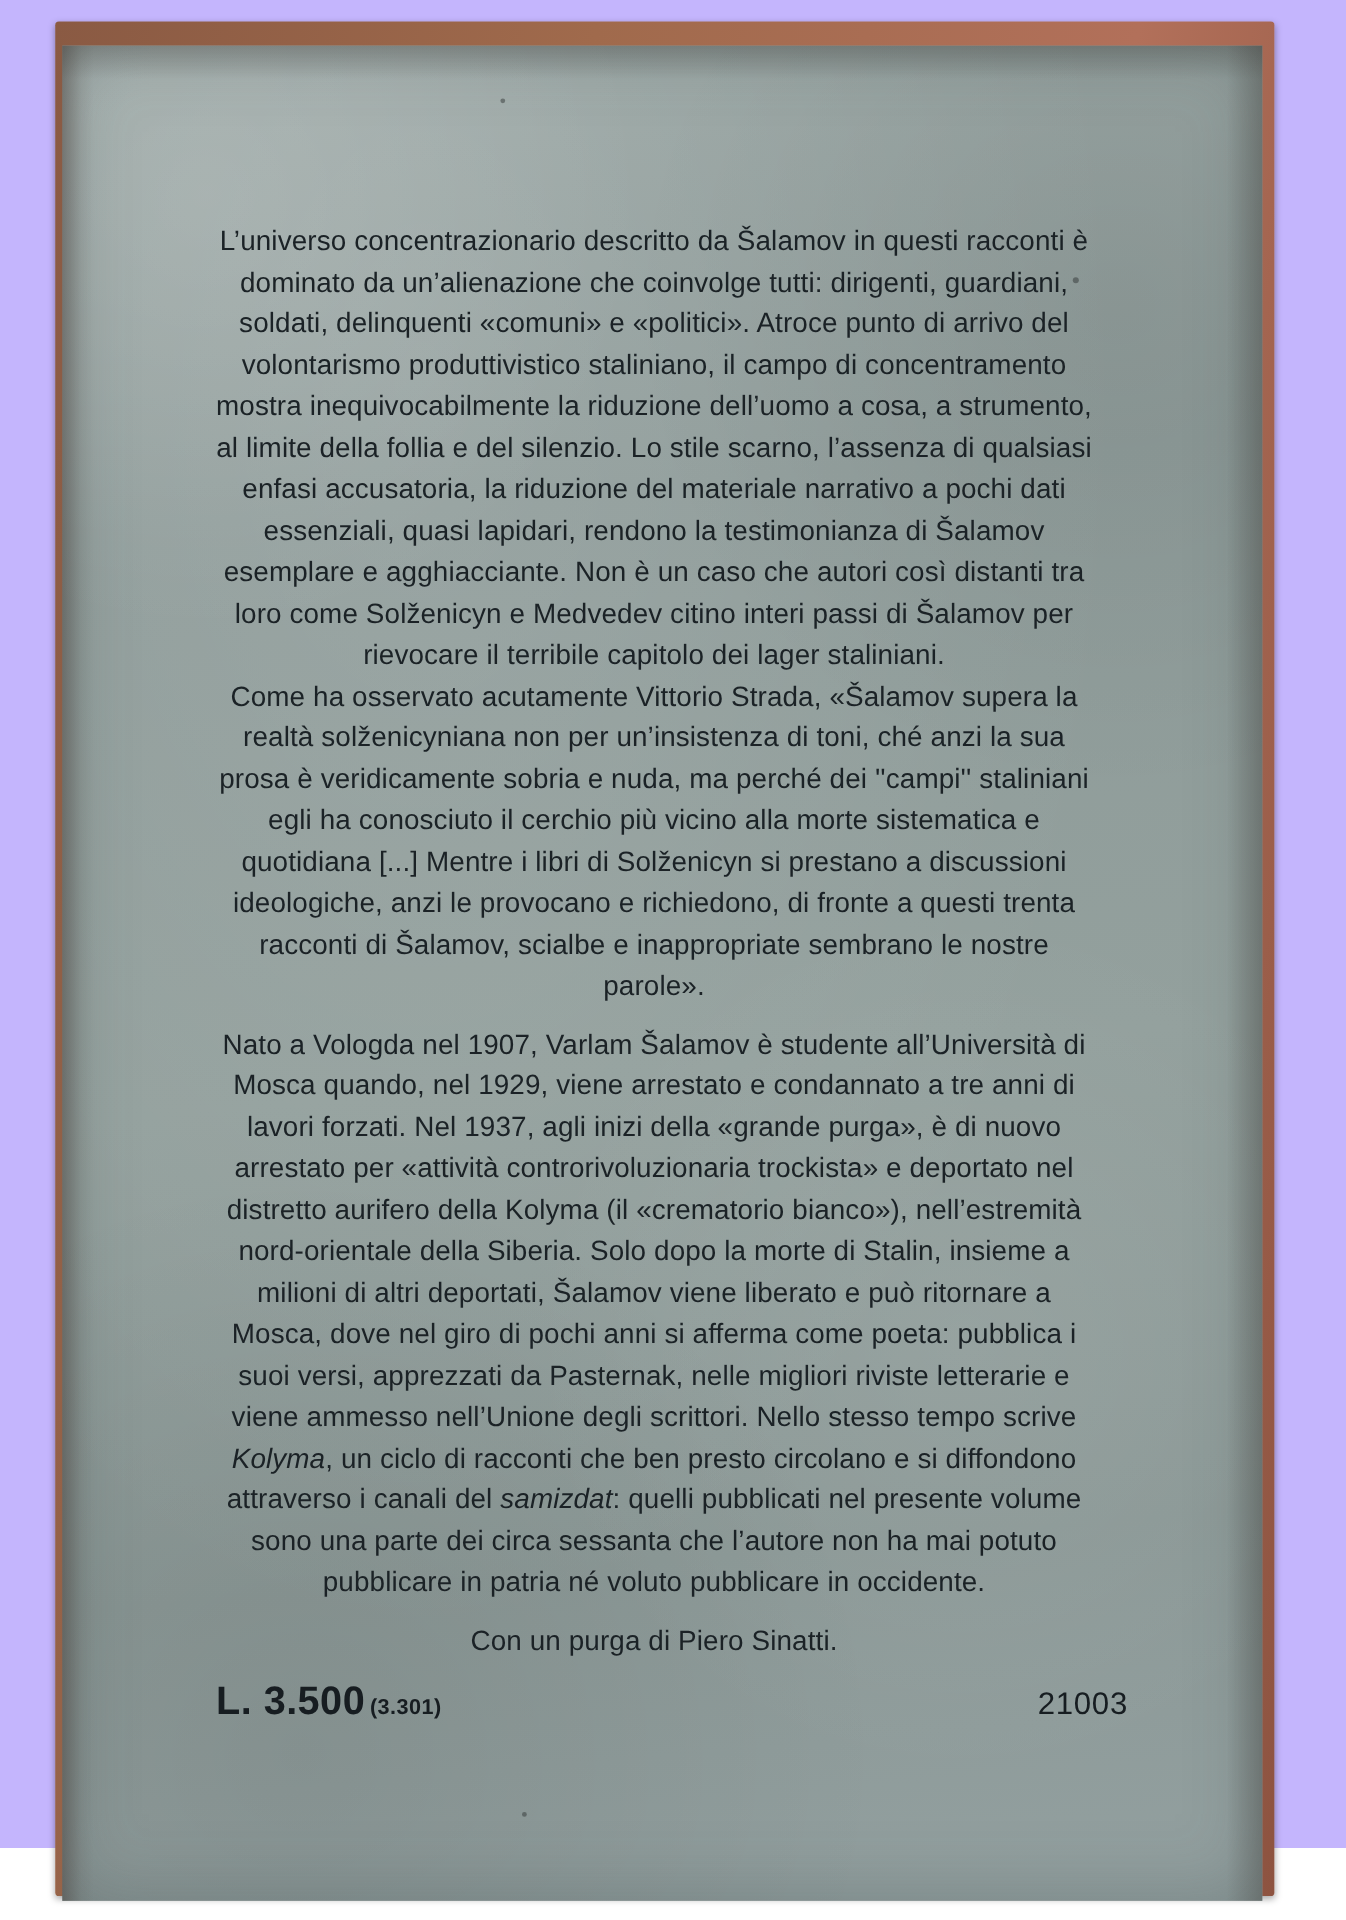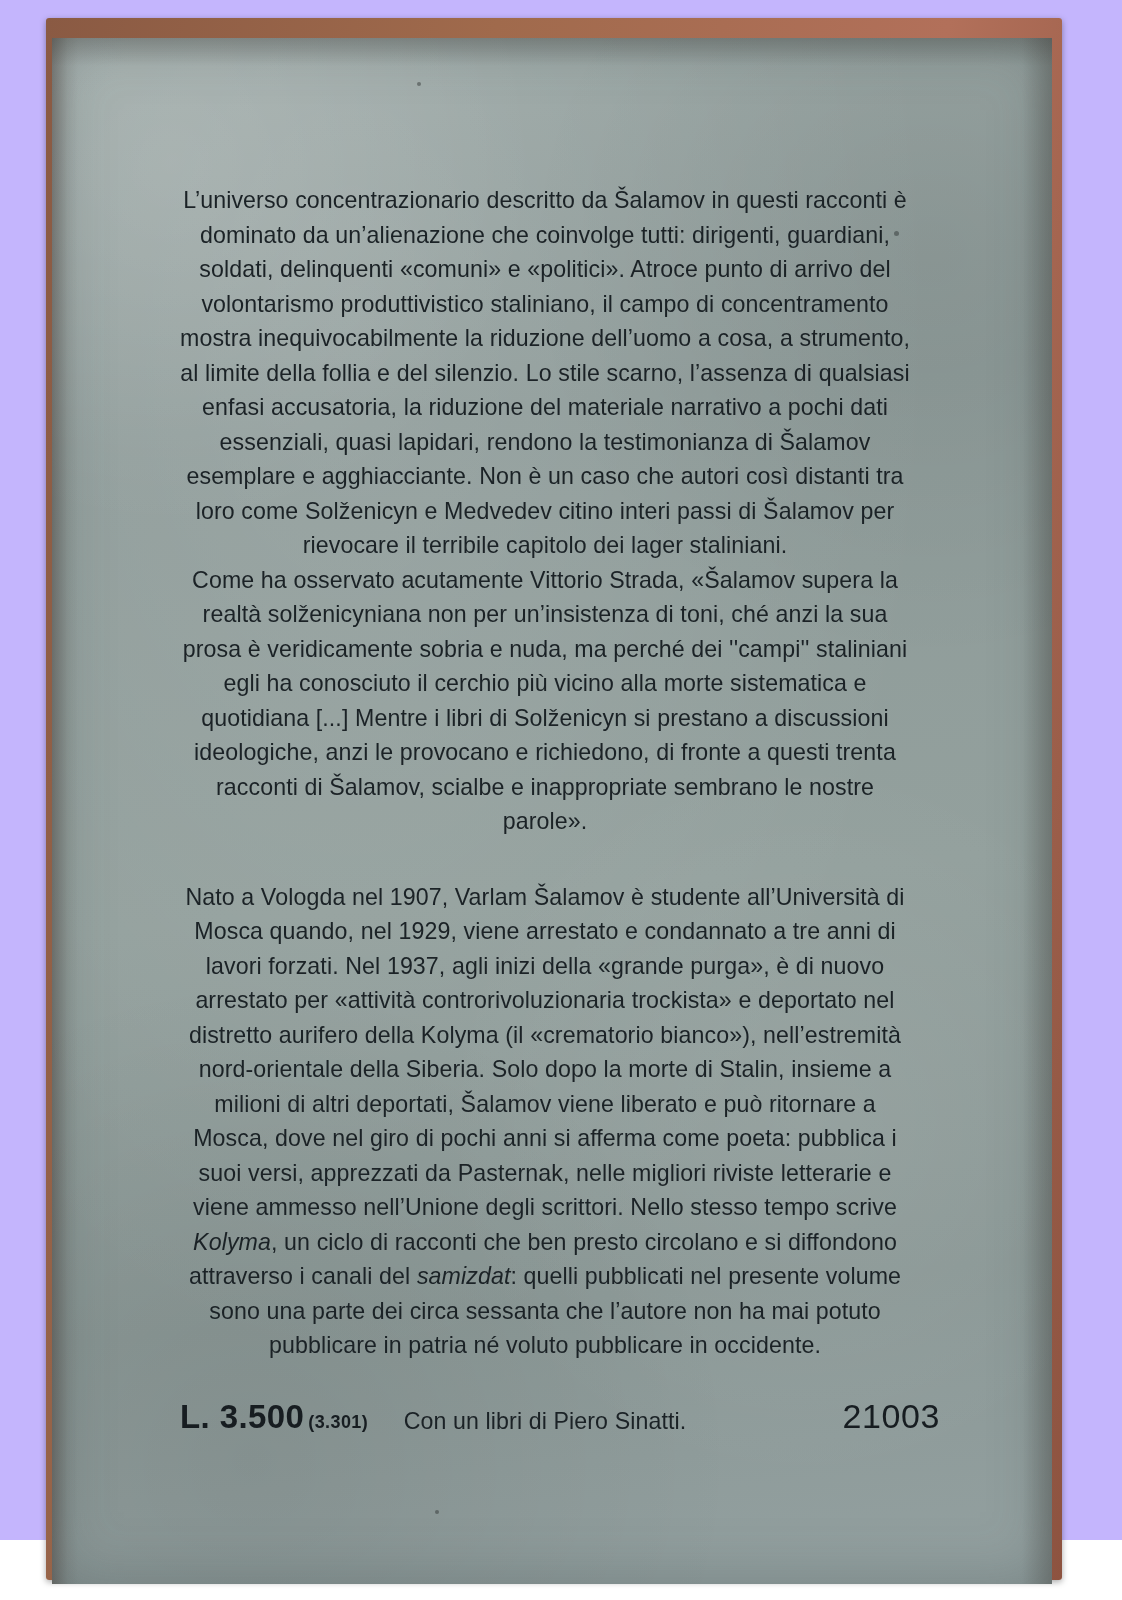--- a/index.html
+++ b/index.html
@@ -96,21 +96,21 @@
     width: 730px;
     color: #1b2226;
     font-size: 23.2px;
     line-height: 34.5px;
     letter-spacing: 0.1px;
   }
   .blurb p {
     margin: 0;
   }
   .blurb p.gap {
-    margin-top: 41px;
+    margin-top: 14px;
   }
   .blurb em {
     font-style: italic;
   }
 
   
   .bottom-row {
     position: absolute;
     left: 128px;
     bottom: 148px;
@@ -126,21 +126,21 @@
     font-weight: bold;
     letter-spacing: 0.4px;
     white-space: nowrap;
   }
   .price .paren {
     font-size: 18px;
     font-weight: bold;
     margin-left: 4px;
   }
   .code {
-    font-size: 34px;
+    font-size: 26px;
     letter-spacing: 0.6px;
   }
 
   
   .speck {
     position: absolute;
     background: rgba(40,45,45,0.45);
     border-radius: 50%;
     pointer-events: none;
   }
@@ -158,21 +158,21 @@
     <div id="top-shade"></div>
 
     <div class="speck" style="left:365px; top:44px; width:4px; height:4px;"></div>
     <div class="speck" style="left:842px; top:193px; width:5px; height:5px;"></div>
     <div class="speck" style="left:383px; top:1472px; width:4px; height:4px;"></div>
 
     <div class="blurb">
       <p>L’universo concentrazionario descritto da Šalamov in questi racconti è dominato da un’alienazione che coinvolge tutti: dirigenti, guardiani, soldati, delinquenti «comuni» e «politici». Atroce punto di arrivo del volontarismo produttivistico staliniano, il campo di concentramento mostra inequivocabilmente la riduzione dell’uomo a cosa, a strumento, al limite della follia e del silenzio. Lo stile scarno, l’assenza di qualsiasi enfasi accusatoria, la riduzione del materiale narrativo a pochi dati essenziali, quasi lapidari, rendono la testimonianza di Šalamov esemplare e agghiacciante. Non è un caso che autori così distanti tra loro come Solženicyn e Medvedev citino interi passi di Šalamov per rievocare il terribile capitolo dei lager staliniani.</p>
       <p>Come ha osservato acutamente Vittorio Strada, «Šalamov supera la realtà solženicyniana non per un’insistenza di toni, ché anzi la sua prosa è veridicamente sobria e nuda, ma perché dei ''campi'' staliniani egli ha conosciuto il cerchio più vicino alla morte sistematica e quotidiana [...] Mentre i libri di Solženicyn si prestano a discussioni ideologiche, anzi le provocano e richiedono, di fronte a questi trenta racconti di Šalamov, scialbe e inappropriate sembrano le nostre parole».</p>
       <p class="gap"><span>Nato a Vologda nel 1907, Varlam Šalamov è studente all’Università di Mosca quando, nel 1929, viene arrestato e condannato a tre anni di lavori forzati. Nel 1937, agli inizi della «grande purga», è di nuovo arrestato per «attività controrivoluzionaria trockista» e deportato nel distretto aurifero della Kolyma (il «crematorio bianco»), nell’estremità nord-orientale della Siberia. Solo dopo la morte di Stalin, insieme a milioni di altri deportati, Šalamov viene liberato e può ritornare a Mosca, dove nel giro di pochi anni si afferma come poeta: pubblica i suoi versi, apprezzati da Pasternak, nelle migliori riviste letterarie e viene ammesso nell’Unione degli scrittori. Nello stesso tempo scrive </span><em>Kolyma</em><span>, un ciclo di racconti che ben presto circolano e si diffondono attraverso i canali del </span><em>samizdat</em><span>: quelli pubblicati nel presente volume sono una parte dei circa sessanta che l’autore non ha mai potuto pubblicare in patria né voluto pubblicare in occidente.</span></p>
-      <p class="gap">Con un libri di Piero Sinatti.</p>
+      <p class="gap">Con un purga di Piero Sinatti.</p>
     </div>
 
     <div class="bottom-row">
       <div class="price"><span>L. 3.500</span><span class="paren">(3.301)</span></div>
       <div class="code">21003</div>
     </div>
   </div>
 </div>
 
 </body></html>

